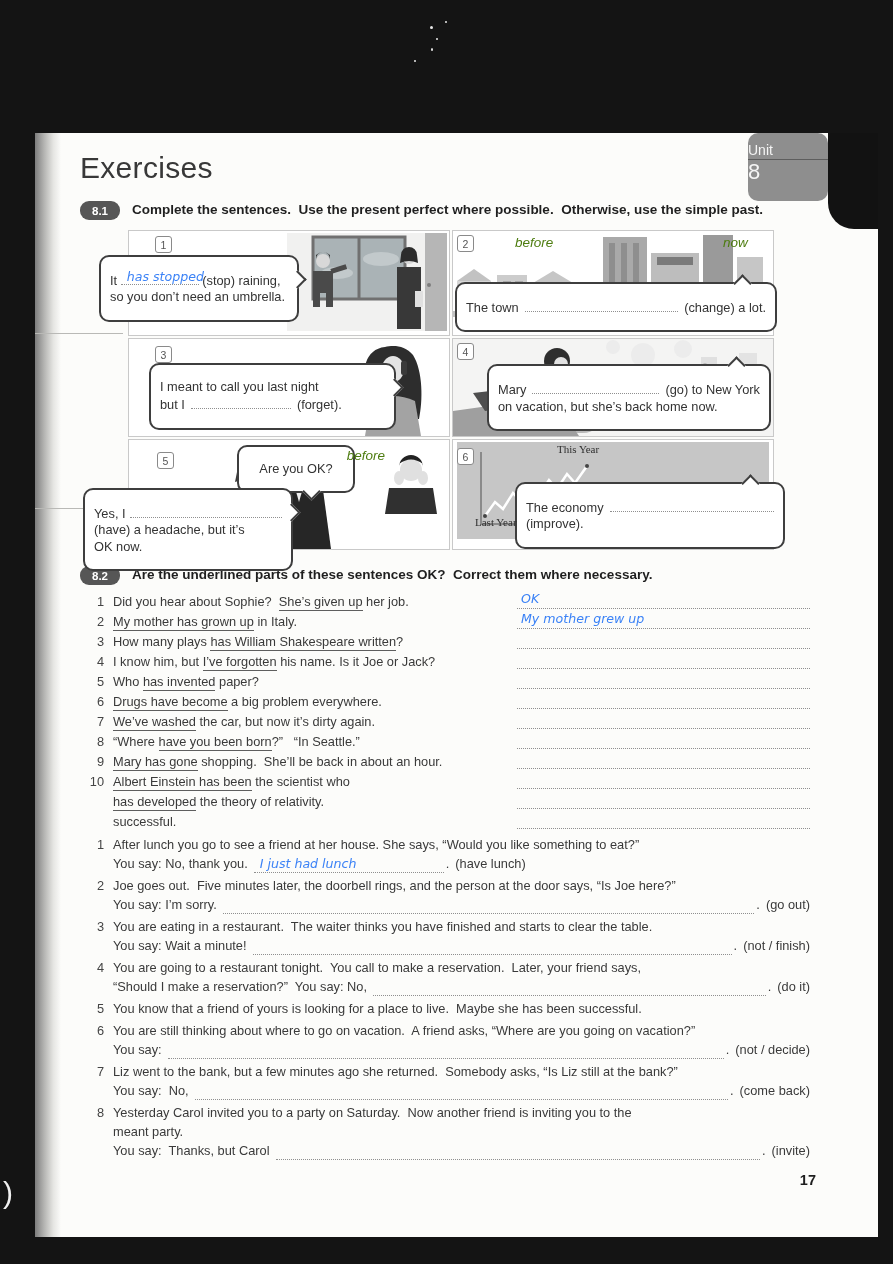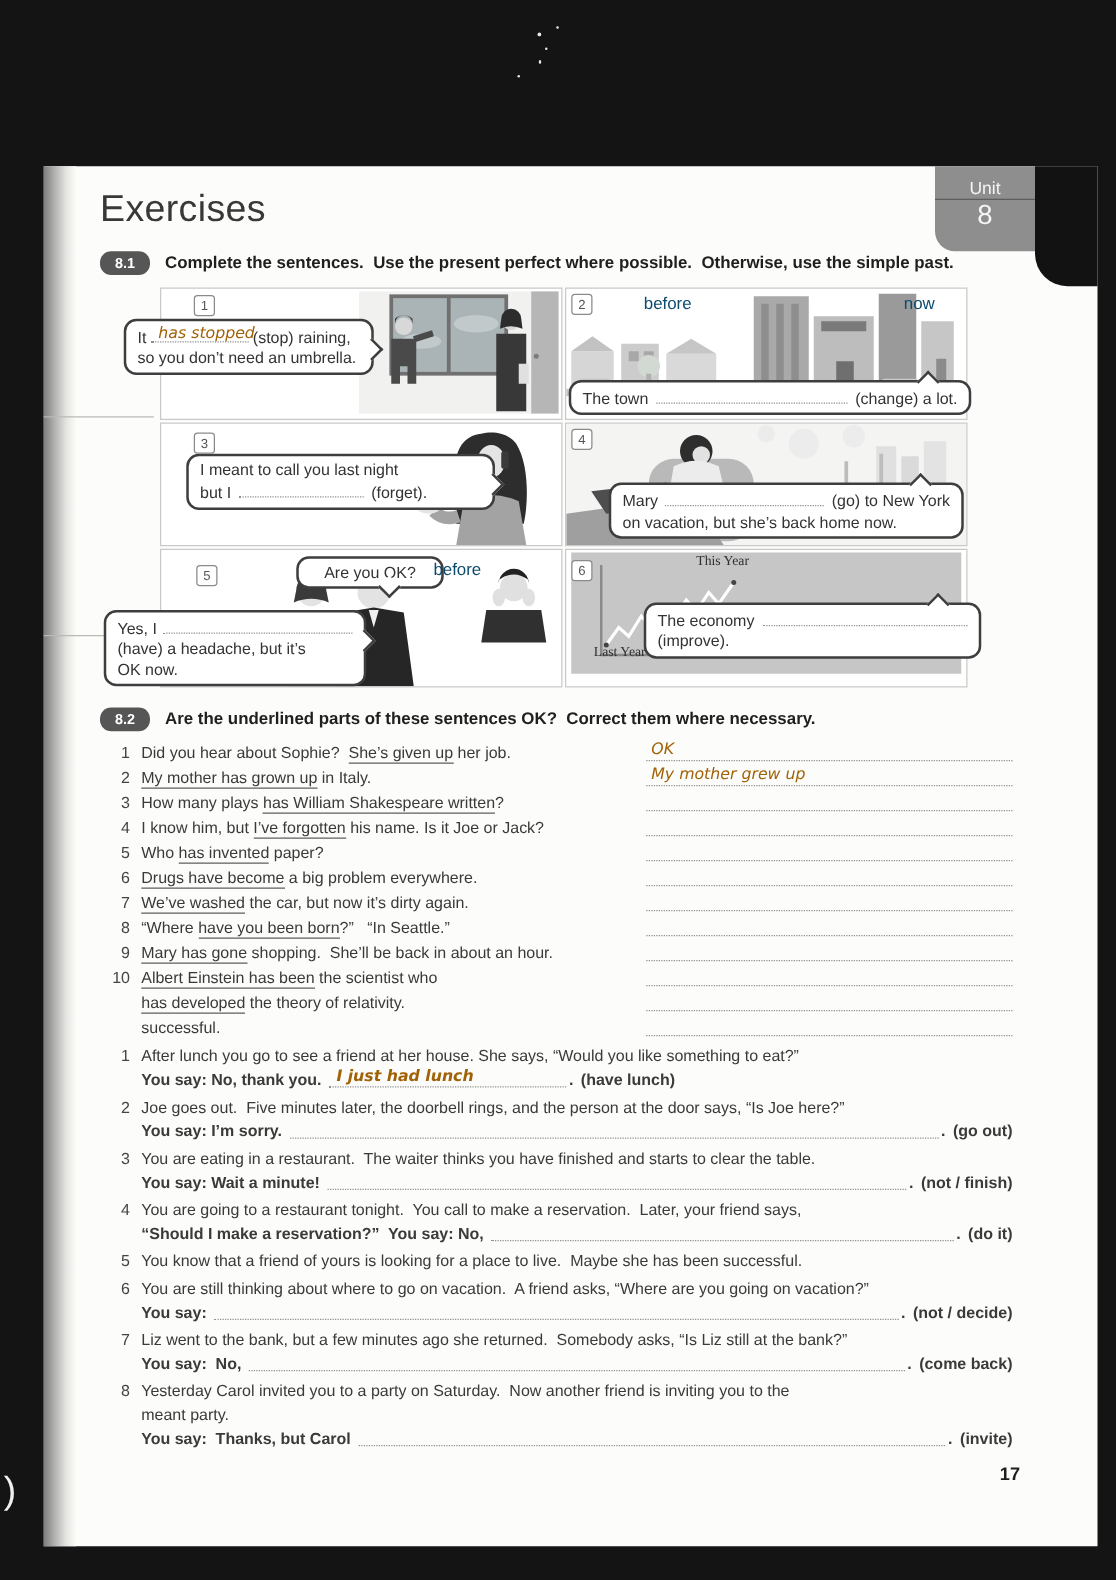--- a/index.html
+++ b/index.html
@@ -8,68 +8,68 @@
   .speck{position:absolute;background:#e8e8e8;border-radius:50%;}
   .bindmark{position:absolute;left:3px;top:1176px;color:#f0f0f0;font-size:30px;font-weight:normal;}
   .page{position:absolute;left:35px;top:133px;width:843px;height:1104px;background:#fcfcfa;color:#3a3a3a;}
   .spine{position:absolute;left:0;top:0;bottom:0;width:26px;z-index:2;
          background:linear-gradient(90deg,#7d7d7d 0%,#b4b4b2 35%,#e5e5e2 70%,#fcfcfa 100%);}
   .edge-line{position:absolute;left:0;width:88px;height:1px;background:#b9b9b6;z-index:3;}
   .edge-line.l1{top:200px}.edge-line.l2{top:375px}
   .corner-black{position:absolute;top:0;right:0;width:50px;height:96px;background:#121212;
                 border-bottom-left-radius:26px;z-index:4;}
   .unit-tab{position:absolute;top:0;right:50px;width:80px;height:68px;background:#8e8e8e;
-            border-bottom-left-radius:16px;color:#f5f5f5;text-align:center;z-index:4;}
+            border-bottom-left-radius:16px;color:#f5f5f5;z-index:4;border-radius:10px;}
   .unit-tab .u{display:block;margin-top:9px;font-size:14px;}
   .unit-tab .n{display:block;font-size:22px;line-height:24px;}
   h1.title{margin:0;padding:18px 0 0 45px;font-size:30px;font-weight:normal;color:#383838;letter-spacing:.3px;}
   .sec-head{display:flex;align-items:flex-start;margin:15px 40px 0 45px;gap:12px;}
   .badge{flex:0 0 auto;width:40px;height:19px;border-radius:9px;background:#565656;color:#fff;
          font-size:11.5px;font-weight:bold;display:flex;align-items:center;justify-content:center;margin-top:1px;}
   .instr{font-size:13.5px;font-weight:bold;color:#1f1f1f;white-space:pre;padding-top:2px;}
   
   .panels{margin:10px 0 14px 93px;width:648px;display:grid;
           grid-template-columns:322px 322px;grid-template-rows:106px 99px 111px;gap:2px;}
   .panel{position:relative;border:1px solid #c9c9c9;background:#fff;}
   .pnum{position:absolute;width:15px;height:15px;border:1px solid #8a8a8a;border-radius:3px;
         font-size:10.5px;color:#555;display:flex;align-items:center;justify-content:center;
         background:#fff;z-index:6;}
   .illus{position:absolute;z-index:1;}
   .bubble{position:absolute;background:#fff;border:2px solid #3e3e3e;border-radius:10px;
-          padding:3px 9px;font-size:12.8px;color:#333;line-height:1.28;z-index:5;}
+          padding:14px 9px;font-size:12.8px;color:#333;line-height:1.28;z-index:5;}
   .tail{position:absolute;width:11px;height:11px;background:#fff;z-index:6;}
   .tail.r{right:-7px;top:16px;border-right:2px solid #3e3e3e;border-top:2px solid #3e3e3e;transform:rotate(45deg);}
   .tail.up{top:-7px;right:26px;border-left:2px solid #3e3e3e;border-top:2px solid #3e3e3e;transform:rotate(45deg);}
   .tail.down{bottom:-7px;left:58%;border-right:2px solid #3e3e3e;border-bottom:2px solid #3e3e3e;transform:rotate(45deg);}
   .bl{display:flex;align-items:baseline;}
   .blank{display:inline-block;border-bottom:1px dotted #8f8f8f;height:13px;position:relative;vertical-align:baseline;}
   .blank .hand{position:absolute;left:6px;bottom:-1px;white-space:nowrap;}
-  .hand{font-family:"DejaVu Sans",sans-serif;font-style:italic;color:#a16207;font-size:12.6px;}
-  .handlabel{color:#0c4a6e;font-size:13.5px;position:absolute;z-index:6;}
+  .hand{font-family:"DejaVu Sans",sans-serif;font-style:italic;color:#3b82f6;font-size:12.6px;}
+  .handlabel{font-style:italic;color:#4d7c0f;font-size:13.5px;position:absolute;z-index:6;}
   .chartlabel{position:absolute;font-size:11px;color:#2f2f2f;z-index:6;font-family:Liberation Serif, serif;}
   .chartbg{position:absolute;left:4px;top:2px;right:4px;bottom:10px;background:#c6c6c6;z-index:1;}
   
   .x-row{display:flex;margin:0 40px 0 45px;align-items:flex-end;min-height:20px;
          font-size:12.8px;color:#3a3a3a;line-height:18px;}
   .x-row .num{flex:0 0 24px;text-align:right;margin-right:9px;color:#444;}
   .x-row .sent{flex:0 0 404px;white-space:pre;}
   .x-row .ans{flex:1;height:16px;position:relative;margin:0 28px 2px 0;}
   .x-row .ans.dotted{border-bottom:1px dotted #8f8f8f;}
   .x-row .ans .hand{position:absolute;left:4px;bottom:0;white-space:nowrap;}
   .u{border-bottom:1px solid #5e5e5e;padding-bottom:.5px;}
   .rows82{margin-top:6px;}
   
   .rows83{margin-top:4px;}
   .x-item{margin:3px 40px 2px 45px;font-size:12.8px;color:#3a3a3a;}
   .sit-row{display:flex;line-height:19px;}
   .sit-row .num{flex:0 0 24px;text-align:right;margin-right:9px;color:#444;}
   .sit{white-space:pre;}
   .say-row{display:flex;line-height:19px;}
   .say-row .num{flex:0 0 24px;margin-right:9px;}
-  .say-body{flex:1;display:flex;align-items:center;margin-right:28px;font-weight:bold;}
+  .say-body{flex:1;display:flex;align-items:flex-end;margin-right:28px;}
   .say-pre{white-space:pre;}
   .say-body .blank{flex:1;margin:0 2px 0 6px;height:12px;}
   .say-body .blank.fixed{flex:0 0 190px;}
   .endp{margin-right:4px;}
   .hint{white-space:pre;margin-left:2px;}
   .pagenum{text-align:right;margin:12px 62px 0 0;font-weight:bold;font-size:14.5px;color:#1e1e1e;}
 </style>
 </head>
 <body>
 

